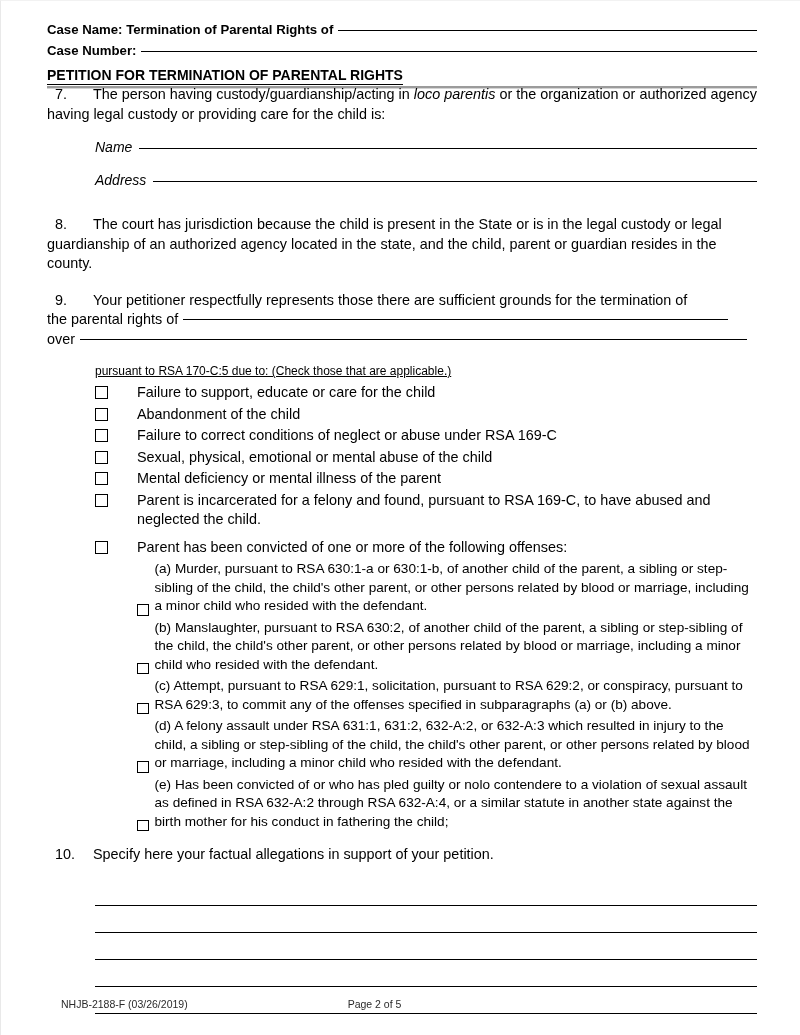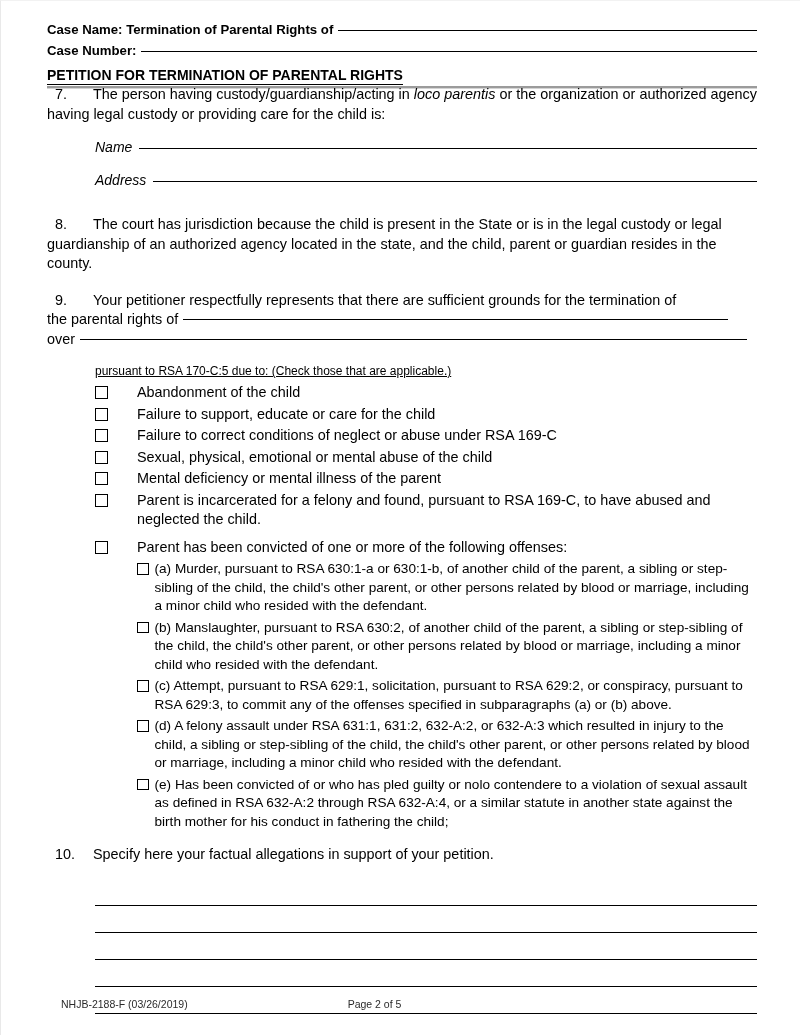--- a/index.html
+++ b/index.html
@@ -140,21 +140,21 @@
     box-sizing: border-box;
   }
   .cb-item .cb-text {
     flex: 1 1 auto;
     margin-left: 29px;
   }
 
   .sub-list { margin: 0; padding: 0; }
   .sub-item {
     display: flex;
-    align-items: flex-start;
+    align-items: flex-end;
     margin-left: 90px;
     font-size: 13.6px;
     line-height: 18.5px;
     margin-top: 3px;
   }
   .sub-item .box {
     flex: 0 0 auto;
     width: 11.5px;
     height: 11.5px;
     border: 1.5px solid #000;
@@ -222,37 +222,37 @@
     <div class="field-row second">
       <span class="flabel">Address</span>
       <span class="frule"></span>
     </div>
 
     <div class="numbered" style="margin-top:25px;">
       <p><span class="num">8.</span><span>The court has jurisdiction because the child is present in the State or is in the legal custody or legal guardianship of an authorized agency located in the state, and the child, parent or guardian resides in the county.</span></p>
     </div>
 
     <div class="numbered" style="margin-top:17px;">
-      <p><span class="num">9.</span><span>Your petitioner respectfully represents that there are sufficient grounds for the termination of</span></p>
+      <p><span class="num">9.</span><span>Your petitioner respectfully represents those there are sufficient grounds for the termination of</span></p>
       <p><span>the parental rights of</span><span class="inline-rule" style="width:545px;"></span></p>
       <p><span>over</span><span class="inline-rule" style="width:667px;"></span></p>
     </div>
 
     <div class="cb-intro">pursuant to RSA 170-C:5 due to:  (Check those that are applicable.)</div>
 
     <div class="cb-list">
 
       <div class="cb-item">
         <span class="box"></span>
+        <span class="cb-text">Failure to support, educate or care for the child</span>
+      </div>
+
+      <div class="cb-item">
+        <span class="box"></span>
         <span class="cb-text">Abandonment of the child</span>
-      </div>
-
-      <div class="cb-item">
-        <span class="box"></span>
-        <span class="cb-text">Failure to support, educate or care for the child</span>
       </div>
 
       <div class="cb-item">
         <span class="box"></span>
         <span class="cb-text">Failure to correct conditions of neglect or abuse under RSA 169-C</span>
       </div>
 
       <div class="cb-item">
         <span class="box"></span>
         <span class="cb-text">Sexual, physical, emotional or mental abuse of the child</span>

